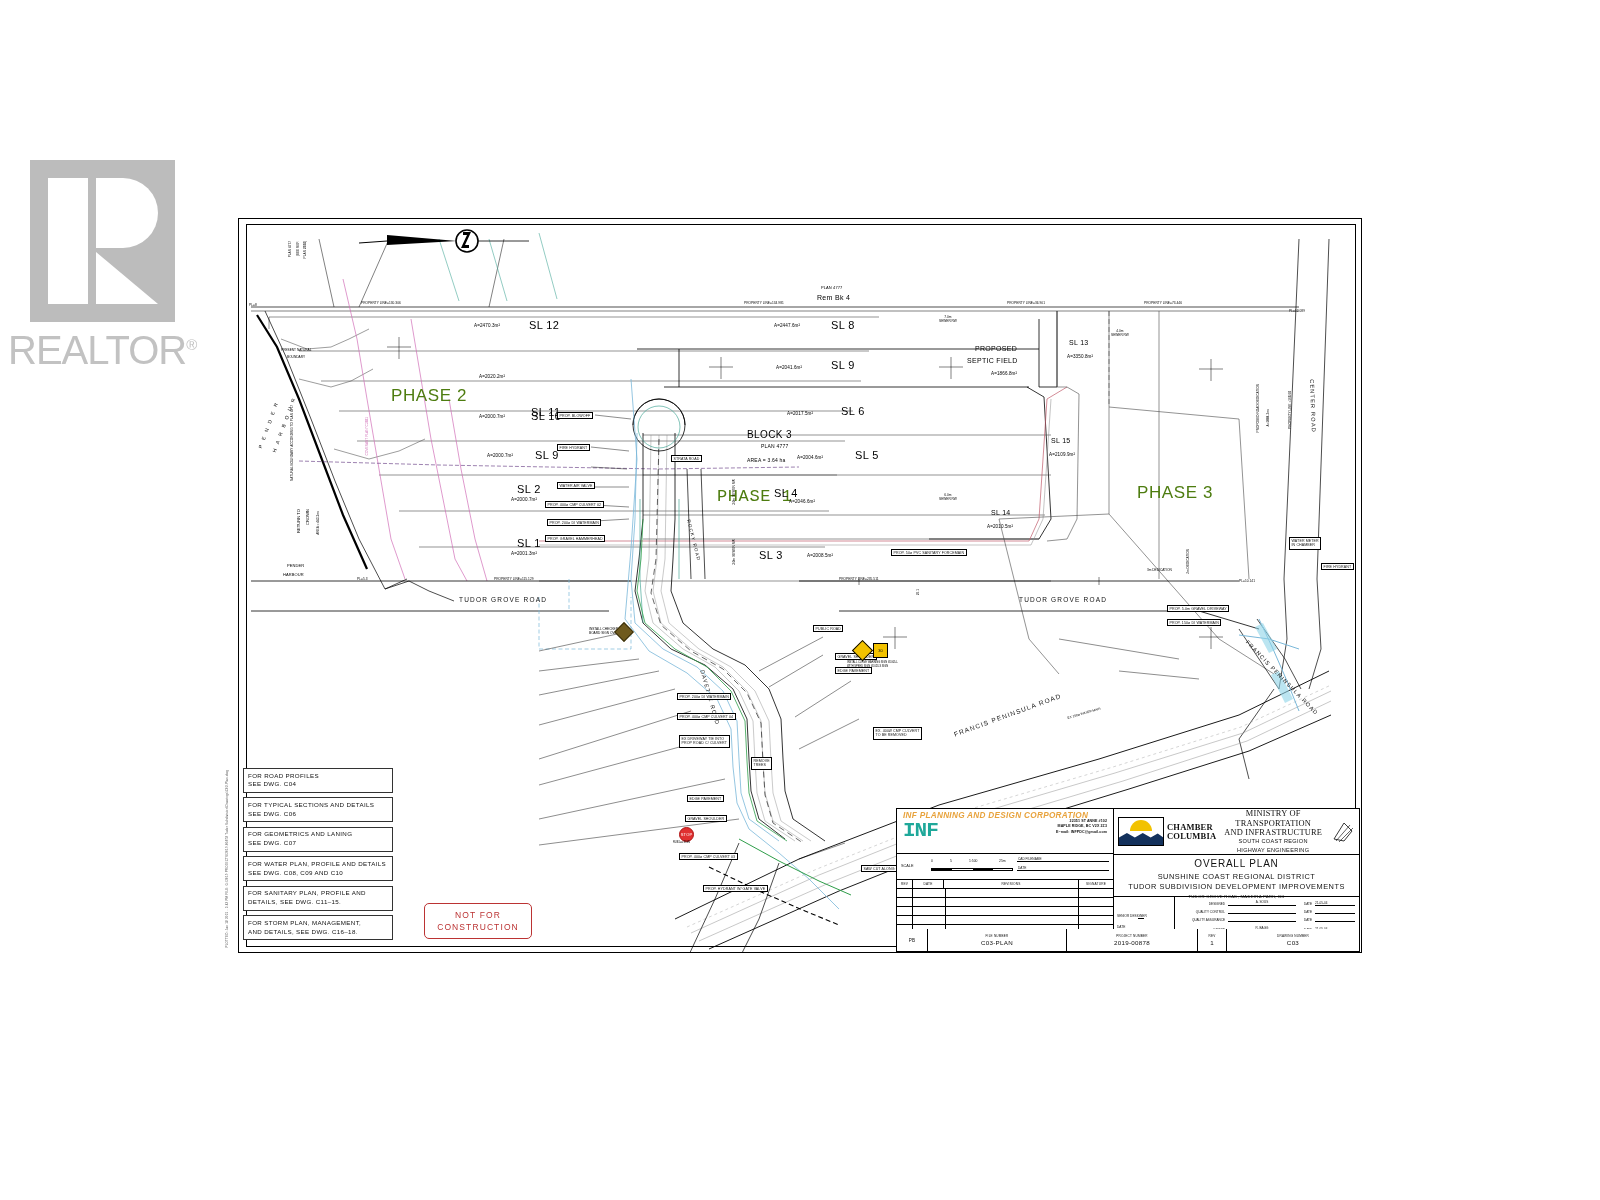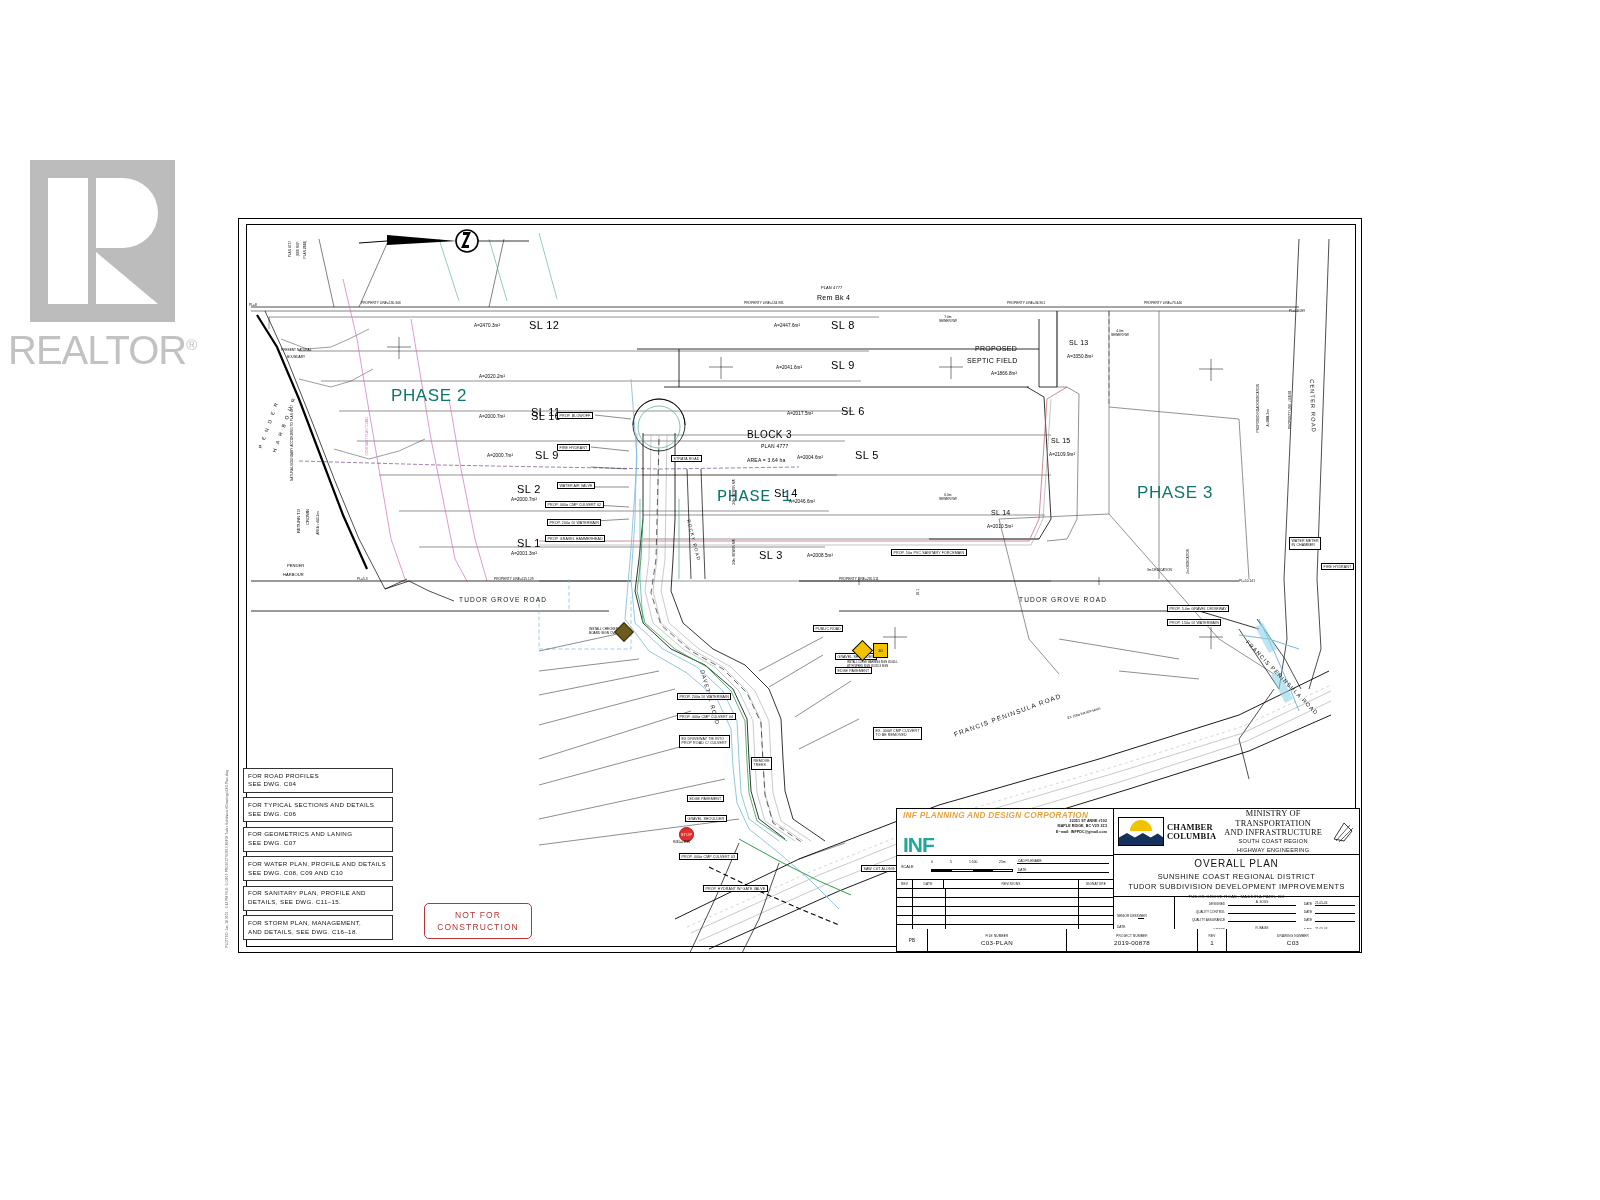--- a/index.html
+++ b/index.html
@@ -29,21 +29,21 @@
   .tiny{font-size:3.2px;line-height:1.15;}
   .micro{font-size:2.6px;line-height:1.1;}
 
   
   #map{position:absolute;left:0;top:0;width:1122px;height:733px;}
 
   
   .lbl{position:absolute;white-space:nowrap;color:#000;}
   .lot-name{font-size:11px;letter-spacing:.4px;}
   .lot-area{font-size:4.6px;letter-spacing:.1px;}
-  .phase{font-size:17px;color:#0f766e;letter-spacing:.6px;font-weight:400;}
+  .phase{font-size:17px;color:#4d7c0f;letter-spacing:.6px;font-weight:400;}
   .big{font-size:10px;letter-spacing:.4px;}
   .med{font-size:7px;letter-spacing:.3px;}
   .sm{font-size:5px;letter-spacing:.2px;}
   .xs{font-size:4px;letter-spacing:.1px;}
   .xxs{font-size:3.2px;letter-spacing:.05px;}
   .callout{position:absolute;border:.7px solid #000;background:#fff;padding:.5px 1.5px;
            font-size:3.6px;white-space:nowrap;letter-spacing:.1px;}
   .roadname{position:absolute;font-size:6.5px;letter-spacing:1.2px;white-space:nowrap;}
 
   
@@ -61,22 +61,22 @@
   #margin-text{position:absolute;left:225px;top:770px;font-size:3px;color:#555;letter-spacing:.2px;}
 
   
   #titleblock{position:absolute;left:896px;top:808px;width:462px;height:143px;
               border:1px solid #000;background:#fff;display:flex;}
   #tb-left{width:216px;border-right:1px solid #000;display:flex;flex-direction:column;}
   #tb-right{flex:1;display:flex;flex-direction:column;}
 
   #inf-logo{height:45px;border-bottom:1px solid #000;position:relative;padding:2px 0 0 6px;}
   #inf-title{font-style:italic;font-weight:bold;font-size:8.2px;color:#e8a33d;letter-spacing:.3px;}
-  #inf-big{font-family:Liberation Sans, sans-serif;font-weight:bold;font-size:21px;
-           color:#1fa89a;letter-spacing:-1px;line-height:.95;margin-top:15px;}
+  #inf-big{font-family:Liberation Mono, monospace;font-weight:bold;font-size:21px;
+           color:#1fa89a;letter-spacing:-1px;line-height:.95;margin-top:1px;}
   #inf-addr{position:absolute;right:6px;top:10px;text-align:right;font-size:3.6px;
             font-weight:bold;line-height:1.5;letter-spacing:.1px;}
 
   #tb-scale{height:26px;border-bottom:1px solid #000;display:flex;align-items:center;
             position:relative;font-size:3.8px;}
   #tb-scale .cap{margin-left:4px;width:26px;}
   #scalebar{position:relative;width:82px;height:14px;margin-left:4px;}
   #scalebar .bar{position:absolute;bottom:2px;left:0;width:82px;height:3.2px;
           background:linear-gradient(90deg,#000 0 20.5px,#fff 20.5px 41px,#000 41px 61.5px,#fff 61.5px 82px);
           border:.5px solid #000;box-sizing:border-box;}

